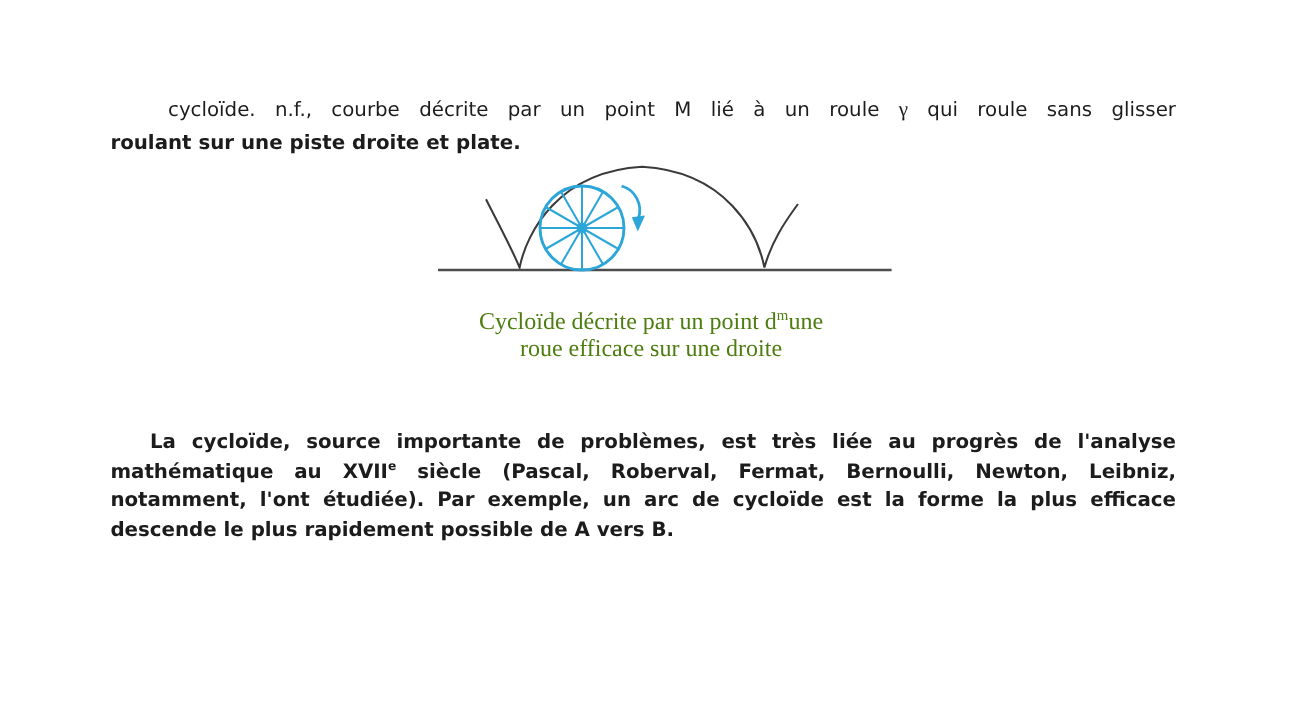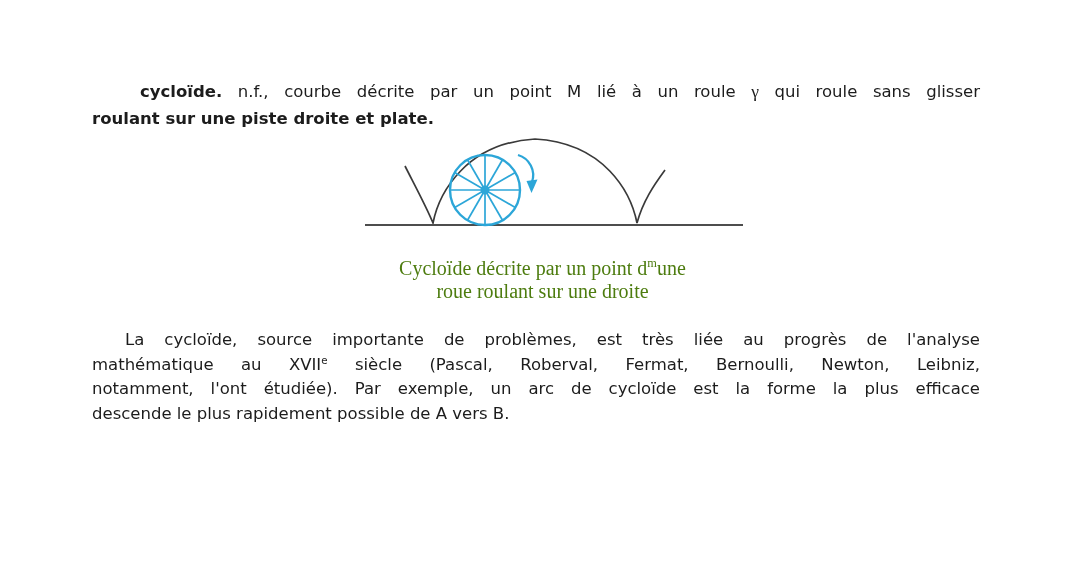--- a/index.html
+++ b/index.html
@@ -21,21 +21,21 @@
   
   .p1-line {
     font-size: 16.5px;
     line-height: 26.5px;
     text-align: justify;
     text-align-last: justify;
     white-space: nowrap;
   }
   .p1-line.first { text-indent: 48px; }
   .p1-line.last  { text-align: center; text-align-last: left; font-weight: bold; }
-  .term { font-weight: bold; }
+  .term { font-weight: normal; }
   .gamma {
     font-family: "Liberation Serif", "DejaVu Serif", serif;
     font-size: 17.5px;
   }
   sup.sup-e, sup.sup-m {
     font-size: 62%;
     vertical-align: super;
     line-height: 0;
   }
   
@@ -57,21 +57,21 @@
   .caption {
     margin-top: 17px;
     padding-left: 13px;
     text-align: center;
     font-family: "Liberation Serif", "DejaVu Serif", serif;
     font-size: 20px;
     line-height: 23px;
     color: #4d7c0f;
   }
   
-  .p2 { margin-top: 25px; }
+  .p2 { margin-top: 53px; font-weight: bold; }
   .p2-line {
     font-size: 16.5px;
     line-height: 24.5px;
     text-align: justify;
     text-align-last: justify;
     white-space: nowrap;
   }
   .p2-line.first { text-indent: 33px; }
   .p2-line.last  { text-align: right; text-align-last: left; }
 </style>
@@ -109,21 +109,21 @@
 
         <g>
           <path class="fig-arrow-arc" d="M 153 25 A 21 21 0 0 1 167 52"></path>
           <polygon class="fig-arrow-head" points="161.5,51 172.5,49.5 166.5,63"></polygon>
         </g>
       </svg>
     </div>
 
     <div class="caption">
       <div><span>Cycloïde décrite par un point d</span><sup class="sup-m">m</sup><span>une</span></div>
-      <div><span>roue roulant sur une droite</span></div>
+      <div><span>roue efficace sur une droite</span></div>
     </div>
 
     <div class="p2">
       <div class="p2-line first"><span>La cycloïde, source importante de problèmes, est très liée au progrès de l'analyse</span></div>
       <div class="p2-line"><span>mathématique au XVII</span><sup class="sup-e">e</sup><span> siècle (Pascal, Roberval, Fermat, Bernoulli, Newton, Leibniz,</span></div>
       <div class="p2-line"><span>notamment, l'ont étudiée). Par exemple, un arc de cycloïde est la forme la plus efficace</span></div>
       <div class="p2-line last"><span>descende le plus rapidement possible de A vers B.</span></div>
     </div>
 
   </div>

